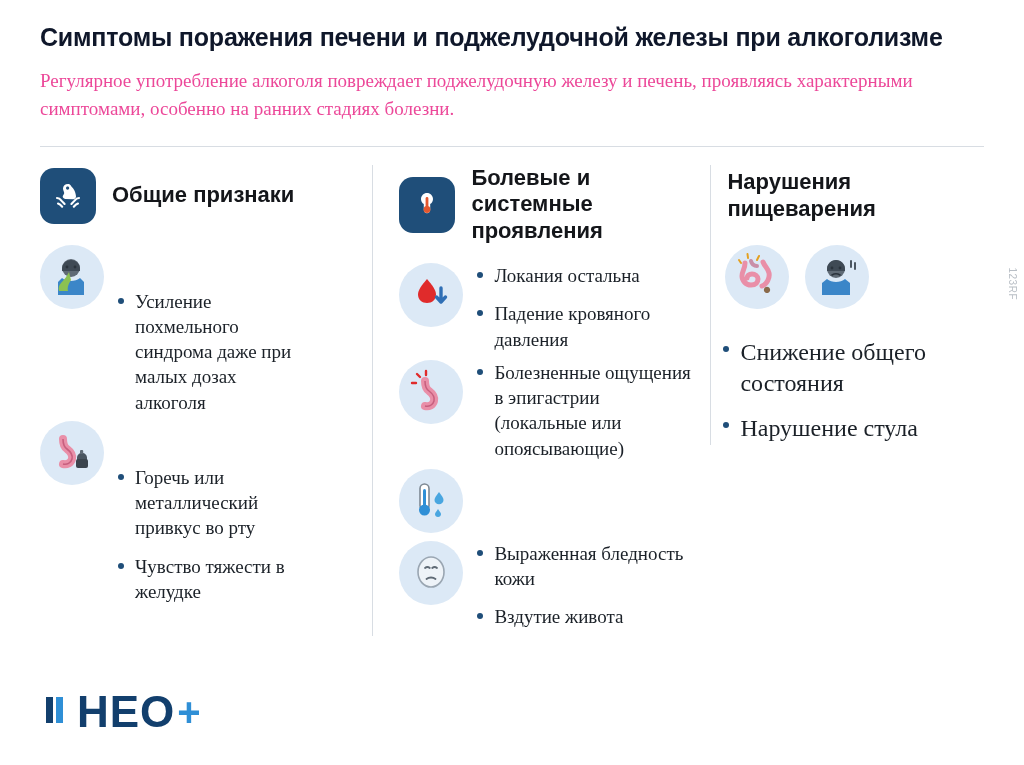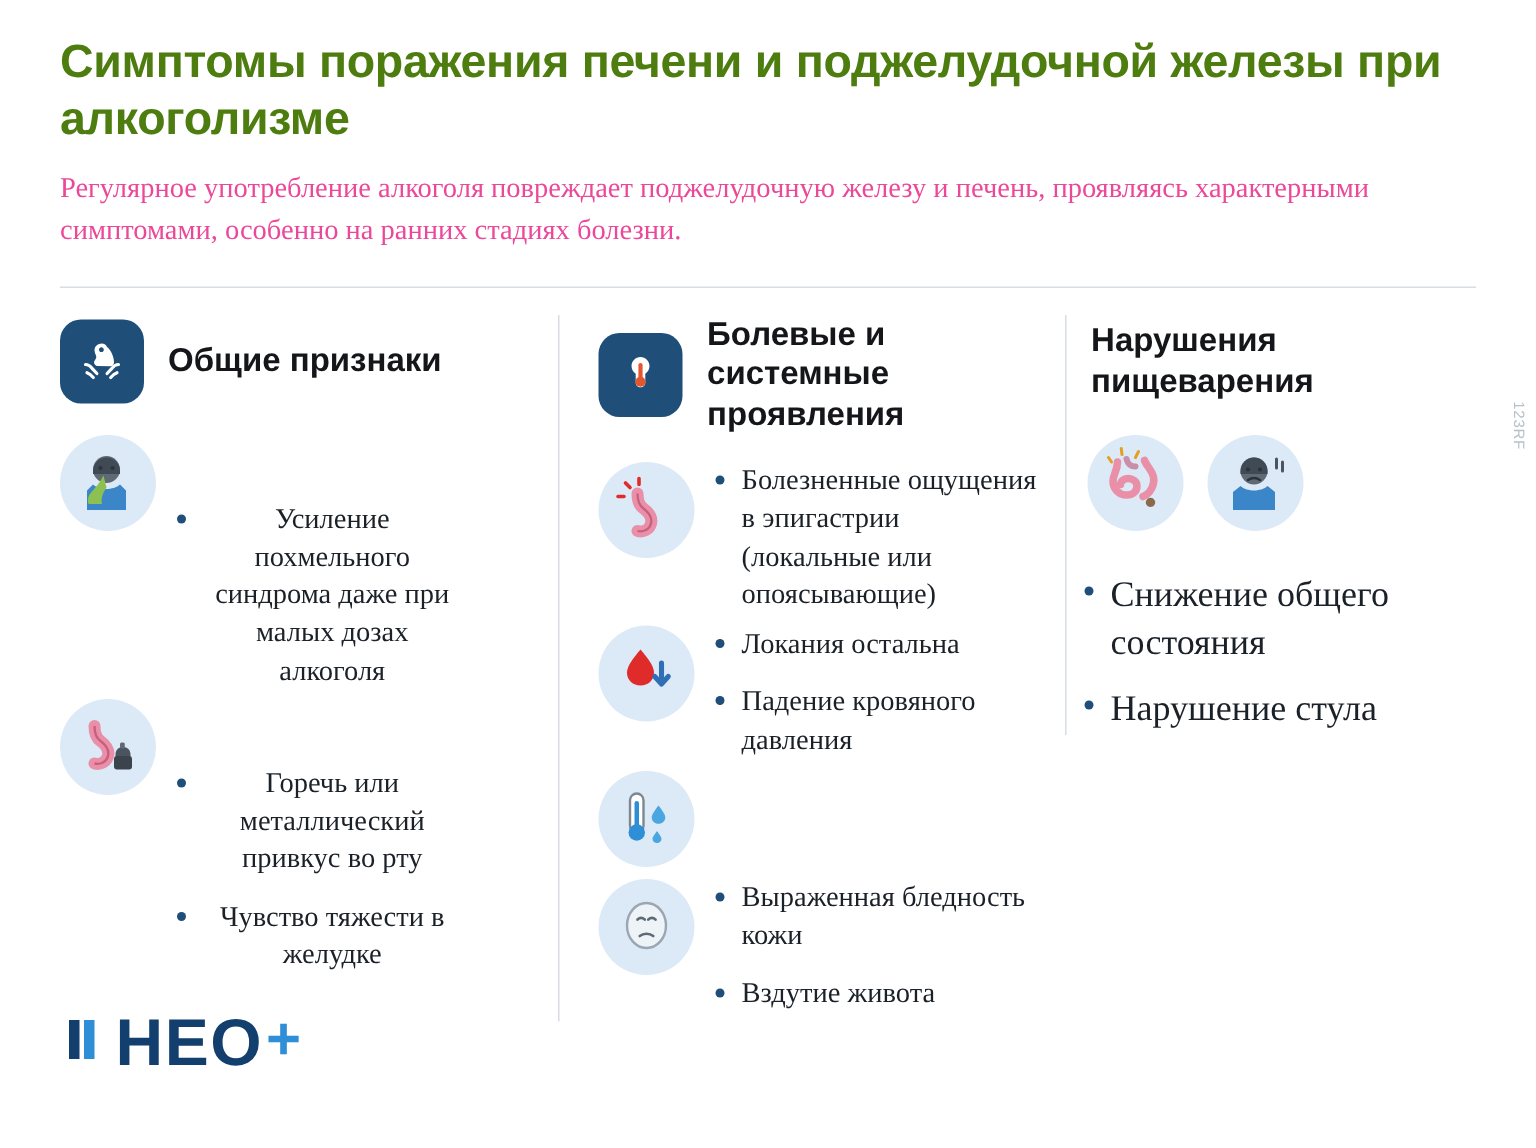--- a/index.html
+++ b/index.html
@@ -18,24 +18,24 @@
   .page {
     width: 1024px;
     height: 765px;
     position: relative;
     background: #ffffff;
     box-sizing: border-box;
     padding: 22px 40px 0 40px;
   }
   
   .title {
-    font-size: 31px;
+    font-size: 25px;
     line-height: 1.22;
     font-weight: bold;
-    color: #4d7c0f;
+    color: #0f172a;
     letter-spacing: -0.2px;
     margin: 0 0 14px 0;
     max-width: 940px;
   }
   .subtitle {
     font-family: "Liberation Serif", serif;
     font-size: 19px;
     line-height: 1.5;
     color: #ec4899;
     max-width: 925px;
@@ -49,21 +49,21 @@
   
   .columns {
     display: flex;
     align-items: flex-start;
     position: relative;
   }
   .col {
     position: relative;
     box-sizing: border-box;
   }
-  .col-1 { width: 318px; padding-right: 18px; text-align: center; }
+  .col-1 { width: 318px; padding-right: 18px; }
   .col-2 { width: 340px; padding-left: 26px; padding-right: 18px; border-left: 1px solid #d8dde3; margin-left: 28px; }
   .col-3 { width: 286px; padding-left: 12px; border-left: 1px solid #d8dde3; }
   .col-head {
     display: flex;
     align-items: center;
     gap: 16px;
     margin-bottom: 16px;
     min-height: 62px;
   }
   .col-head.no-icon { padding-left: 4px; }
@@ -137,23 +137,23 @@
     display: flex;
     gap: 16px;
     margin-bottom: 26px;
     padding-left: 2px;
   }
 
   
   .logo {
     position: absolute;
     left: 46px;
-    bottom: 44px;
-    display: flex;
-    align-items: flex-start;
+    bottom: 28px;
+    display: flex;
+    align-items: center;
     font-size: 44px;
     font-weight: bold;
     letter-spacing: 1px;
     color: #123f6d;
   }
   .logo .plus {
     color: #2f8fd6;
     font-size: 40px;
     margin-left: 2px;
     font-weight: bold;
@@ -252,40 +252,40 @@
           </svg>
         </div>
         <div class="head-text">Болевые и системные проявления</div>
       </div>
 
       <div class="rows">
 
         <div class="row">
           <div class="circ">
             <svg width="46" height="46" viewBox="0 0 46 46">
+              <path d="M19 7c5 6 9 11 9 15.5 0 5-4 8.5-9 8.5s-9-3.5-9-8.5C10 18 14 13 19 7z" fill="#e02b2b"></path>
+              <path d="M33 16v12M33 30l-4.5-5M33 30l4.5-5" stroke="#2f6fb5" stroke-width="3.4" fill="none" stroke-linecap="round" stroke-linejoin="round"></path>
+            </svg>
+          </div>
+          <div class="bullets">
+            <div class="bullet">Локания остальна</div>
+            <div class="bullet">Падение кровяного давления</div>
+          </div>
+        </div>
+
+        <div class="row">
+          <div class="circ">
+            <svg width="46" height="46" viewBox="0 0 46 46">
               <path d="M17 12c0 5 1 8 4 10 4 3 6 6 5 10-1 4-5 6-9 5" fill="none" stroke="#e98fa8" stroke-width="8" stroke-linecap="round"></path>
               <path d="M17 12c0 5 1 8 4 10 4 3 6 6 5 10-1 4-5 6-9 5" fill="none" stroke="#c75f7e" stroke-width="1.5"></path>
               <path d="M12 8l-3-3M18 6V2M8 14H4" stroke="#e02b2b" stroke-width="2.4" stroke-linecap="round"></path>
             </svg>
           </div>
           <div class="bullets">
             <div class="bullet">Болезненные ощущения в эпигастрии (локальные или опоясывающие)</div>
-          </div>
-        </div>
-
-        <div class="row">
-          <div class="circ">
-            <svg width="46" height="46" viewBox="0 0 46 46">
-              <path d="M19 7c5 6 9 11 9 15.5 0 5-4 8.5-9 8.5s-9-3.5-9-8.5C10 18 14 13 19 7z" fill="#e02b2b"></path>
-              <path d="M33 16v12M33 30l-4.5-5M33 30l4.5-5" stroke="#2f6fb5" stroke-width="3.4" fill="none" stroke-linecap="round" stroke-linejoin="round"></path>
-            </svg>
-          </div>
-          <div class="bullets">
-            <div class="bullet">Локания остальна</div>
-            <div class="bullet">Падение кровяного давления</div>
           </div>
         </div>
 
         <div class="row">
           <div class="circ">
             <svg width="46" height="46" viewBox="0 0 46 46">
               <rect x="12" y="6" width="9" height="26" rx="4.5" fill="#ffffff" stroke="#7d8893" stroke-width="1.6"></rect>
               <rect x="15" y="11" width="3" height="18" rx="1.5" fill="#2f8fd6"></rect>
               <circle cx="16.5" cy="32" r="5.5" fill="#2f8fd6"></circle>
               <path d="M31 14c3 4 4.5 6 4.5 8 0 2.4-2 4.2-4.5 4.2s-4.5-1.8-4.5-4.2c0-2 1.5-4 4.5-8z" fill="#49a6e0"></path>

